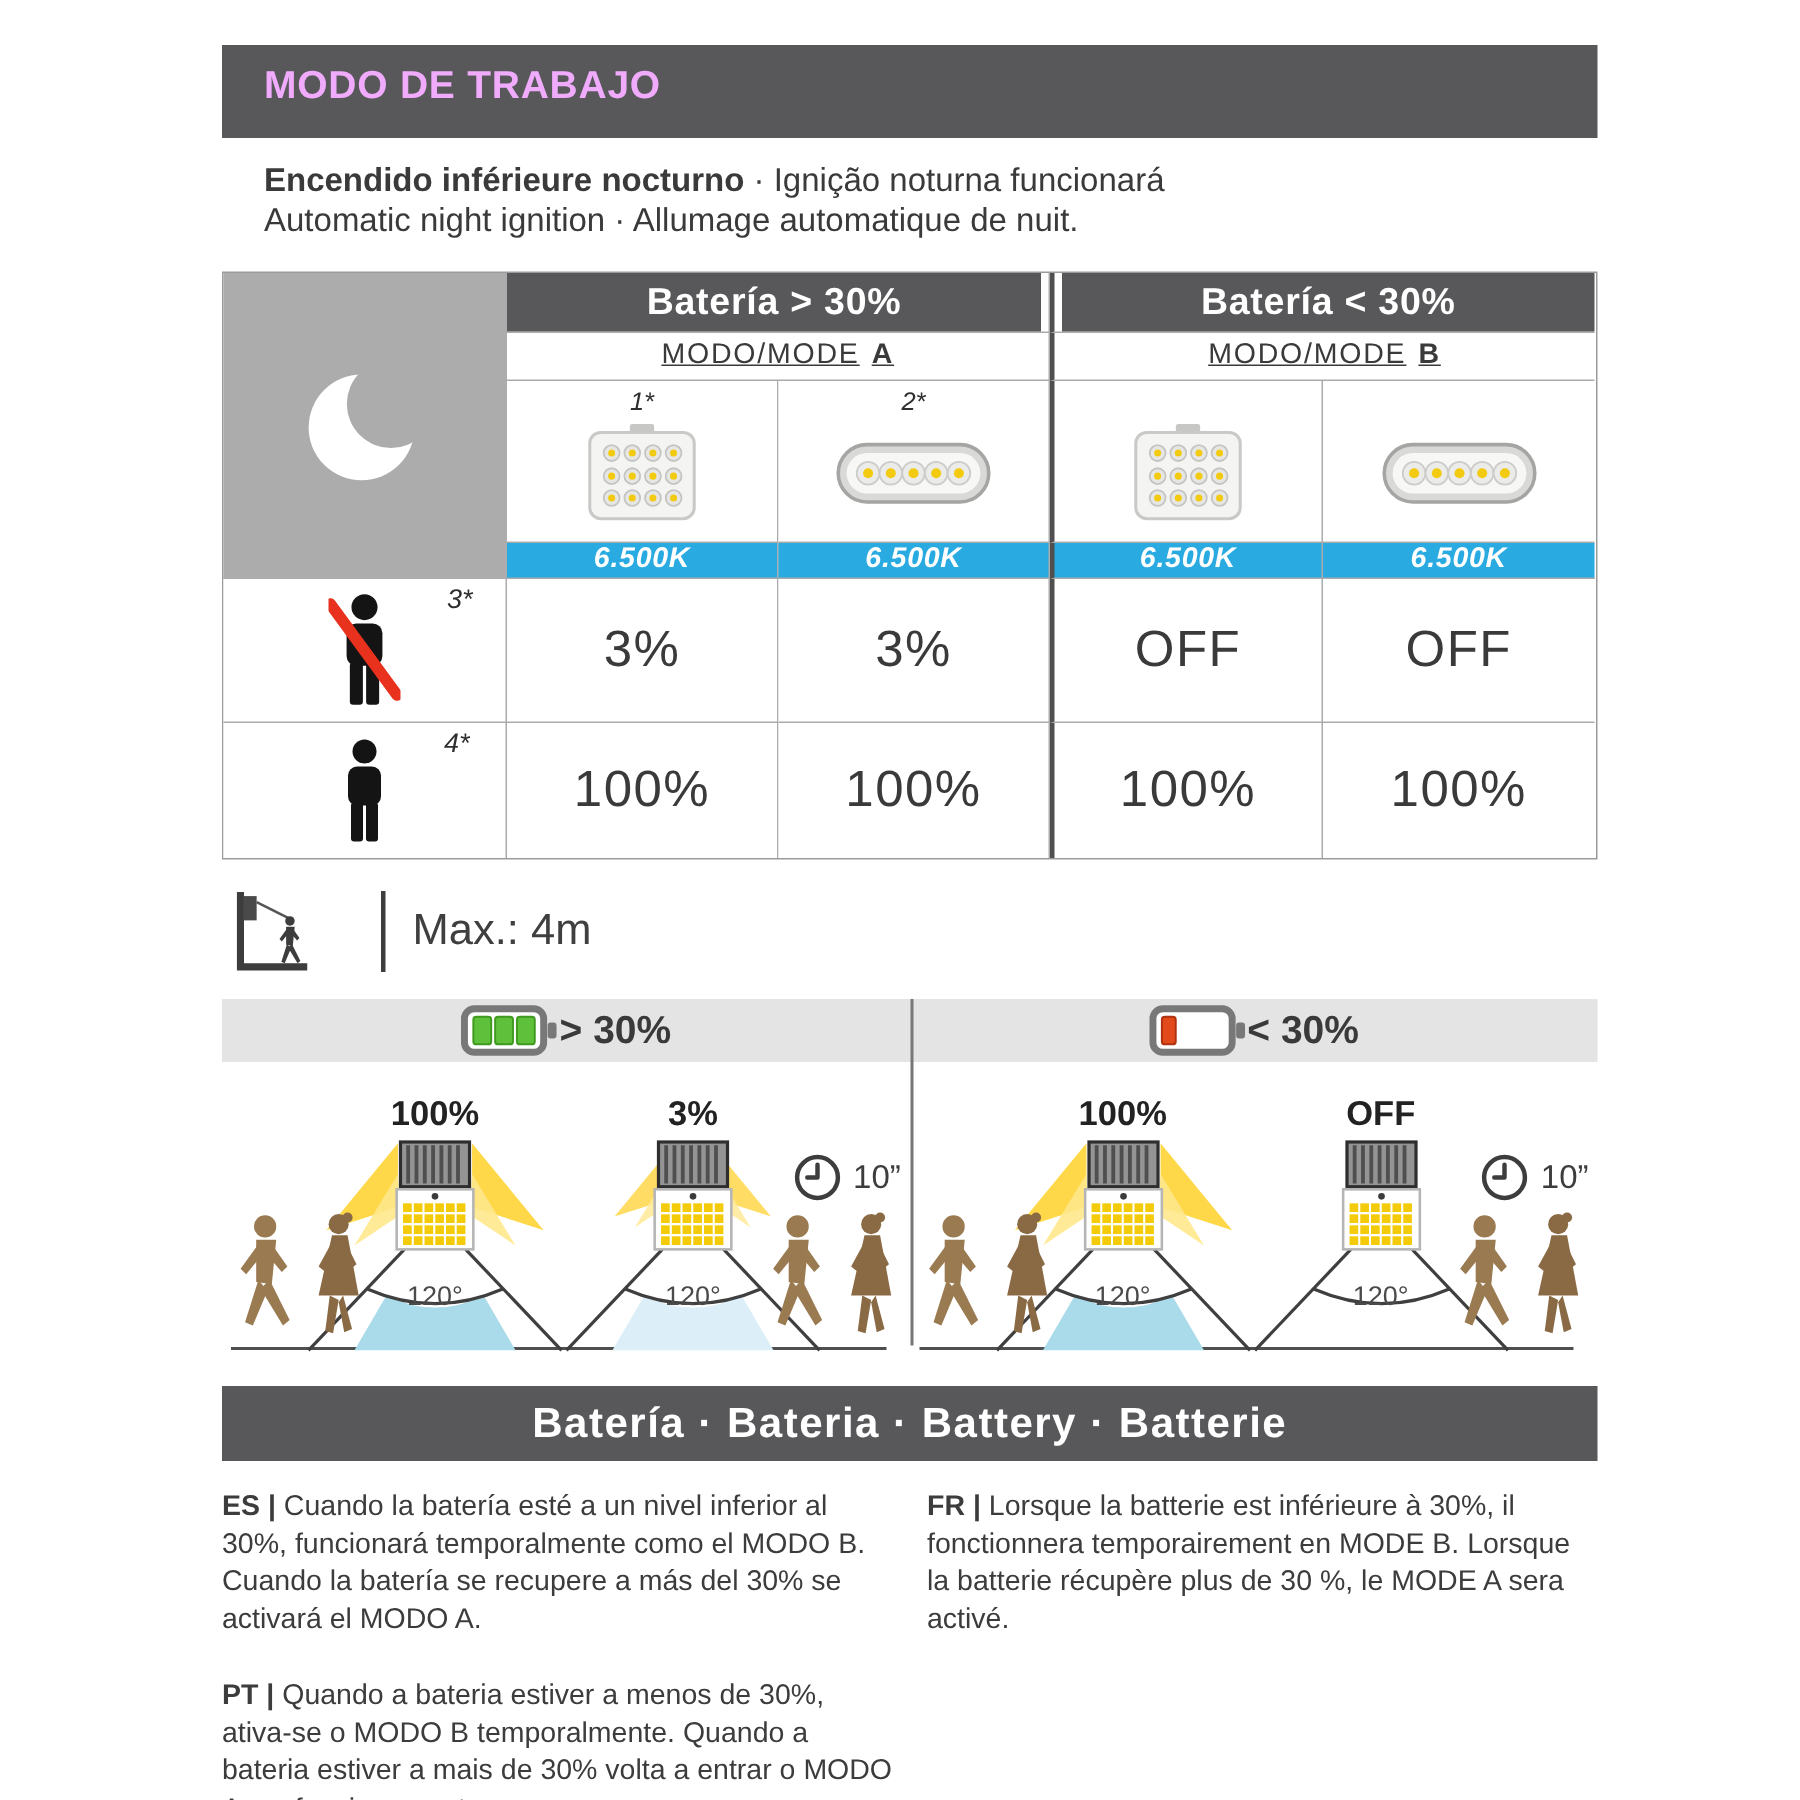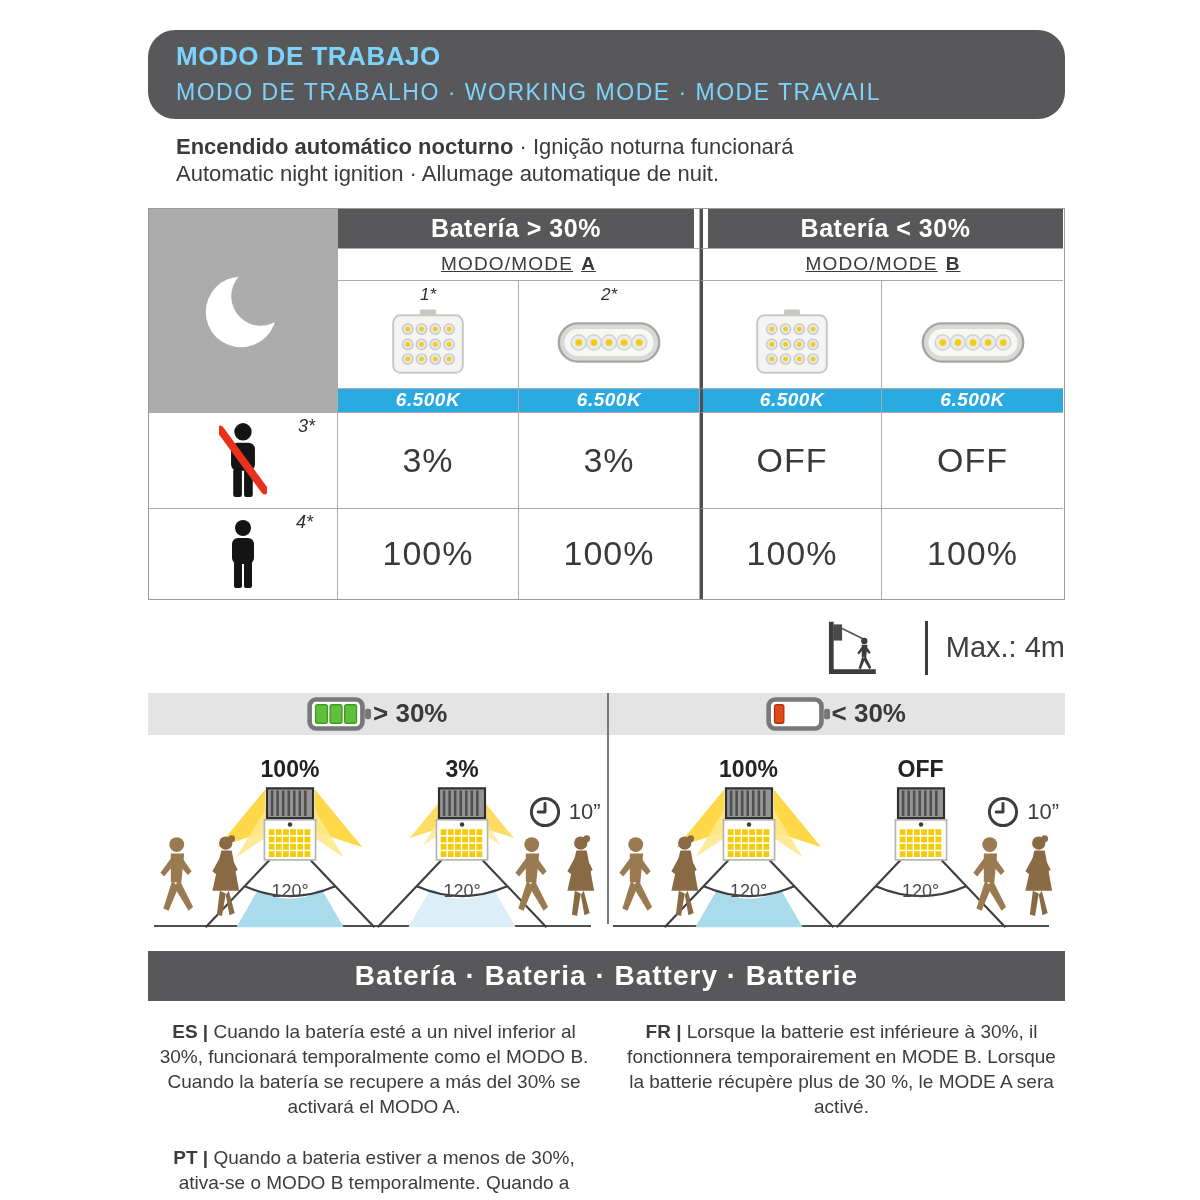--- a/index.html
+++ b/index.html
@@ -1,21 +1,21 @@
 <!DOCTYPE html>
 <html><head>
 <meta charset="utf-8">
 <style>
   html,body{margin:0;padding:0;}
   body{width:1200px;height:1200px;overflow:hidden;background:#fff;
        font-family:"Liberation Sans", sans-serif;color:#3a3a3a;}
   .page{width:917px;margin:30px 0 0 148px;}
 
   
-  .top-band{background:#58585A;color:#7dd3fc;padding:11px 28px 13px;border-radius:27px;}
+  .top-band{background:#58585A;color:#f0abfc;padding:11px 28px 13px;}
   .top-band .t1{font-size:26px;font-weight:bold;letter-spacing:.5px;margin-bottom:7px;}
   .top-band .t2{font-size:23px;font-weight:400;letter-spacing:1.5px;}
 
   .intro{padding:15px 0 0 28px;font-size:22px;line-height:1.22;color:#3a3a3a;}
   .intro .b{font-weight:bold;}
 
   
   .work-table{margin-top:20px;display:grid;
     grid-template-columns:189px 181px 181px 182px 181px;
     grid-template-rows:40px 32px 108px 24px 96px 90px;
@@ -42,21 +42,21 @@
   .lampref{height:20px;font-size:17px;font-style:italic;color:#2f2f2f;}
   .lampbox{flex:1;display:flex;align-items:center;justify-content:center;}
   .tempcell{grid-row:4;background:#29ABE2;color:#fff;font-style:italic;
     font-weight:bold;font-size:19px;letter-spacing:.5px;}
   .valcell{font-size:34px;color:#3a3a3a;letter-spacing:1px;}
   .r5{grid-row:5;} .r6{grid-row:6;}
   .person-wrap{position:relative;display:flex;align-items:center;justify-content:center;}
   .refmark{position:absolute;top:-6px;right:-48px;font-size:18px;font-style:italic;color:#2f2f2f;}
 
   
-  .sensor-row{display:flex;align-items:center;justify-content:flex-end;margin-top:15px;height:66px;gap:18px;}
+  .sensor-row{display:flex;align-items:center;justify-content:flex-start;margin-top:15px;height:66px;gap:18px;}
   .vbar{width:3px;height:54px;background:#3d3d3d;}
   .maxlabel{font-size:29px;color:#3f3f3f;}
 
   
   .battery-area{position:relative;margin-top:12px;}
   .bat-band{display:flex;background:#E4E4E4;height:42px;}
   .bat-half{width:50%;display:flex;align-items:center;justify-content:center;gap:0;}
   .bat-badge{font-size:26px;font-weight:bold;color:#3a3a3a;}
   .divider{position:absolute;left:50%;top:0;bottom:14px;width:2px;background:#777;}
   .scenes{display:flex;height:203px;}
@@ -75,21 +75,21 @@
   .timer svg{width:34px;height:34px;display:block;}
 
   
   .bat-title-band{margin-top:13px;background:#58585A;color:#fff;height:50px;
     display:flex;align-items:center;justify-content:center;
     font-size:28px;font-weight:bold;letter-spacing:1px;}
 
   
   .notes{margin-top:18px;display:grid;grid-template-columns:452px 1fr;column-gap:18px;
     font-size:19px;line-height:1.33;color:#3c3c3c;}
-  .note{margin-bottom:25px;text-align:center;}
+  .note{margin-bottom:25px;}
   .note b{font-weight:bold;}
 
   .symstore{position:absolute;width:0;height:0;overflow:hidden;}
 </style>
 </head>
 <body>
 
 <svg class="symstore" xmlns="http://www.w3.org/2000/svg" aria-hidden="true">
   <defs>
     <g id="sym-person">
@@ -224,25 +224,24 @@
           <rect x="132" y="78.8" width="6.8" height="6.8"></rect>
       </g>
     </g>
   </defs>
 </svg>
 
 <div class="page">
 
   <div class="top-band">
     <div class="t1">MODO DE TRABAJO</div>
-    <div class="t2">MODO DE TRABALHO · WORKING MODE · MODE TRAVAIL</div>
   </div>
 
   <div class="intro">
-    <div><span class="b">Encendido automático nocturno</span><span> · Ignição noturna funcionará</span></div>
+    <div><span class="b">Encendido inférieure nocturno</span><span> · Ignição noturna funcionará</span></div>
     <div>Automatic night ignition · Allumage automatique de nuit.</div>
   </div>
 
   <div class="work-table">
 
     <div class="cell moon-cell">
       <svg viewBox="0 0 100 100" width="98" height="98">
         <defs>
             <mask id="mooncut">
               <rect width="100" height="100" fill="#fff"></rect>

